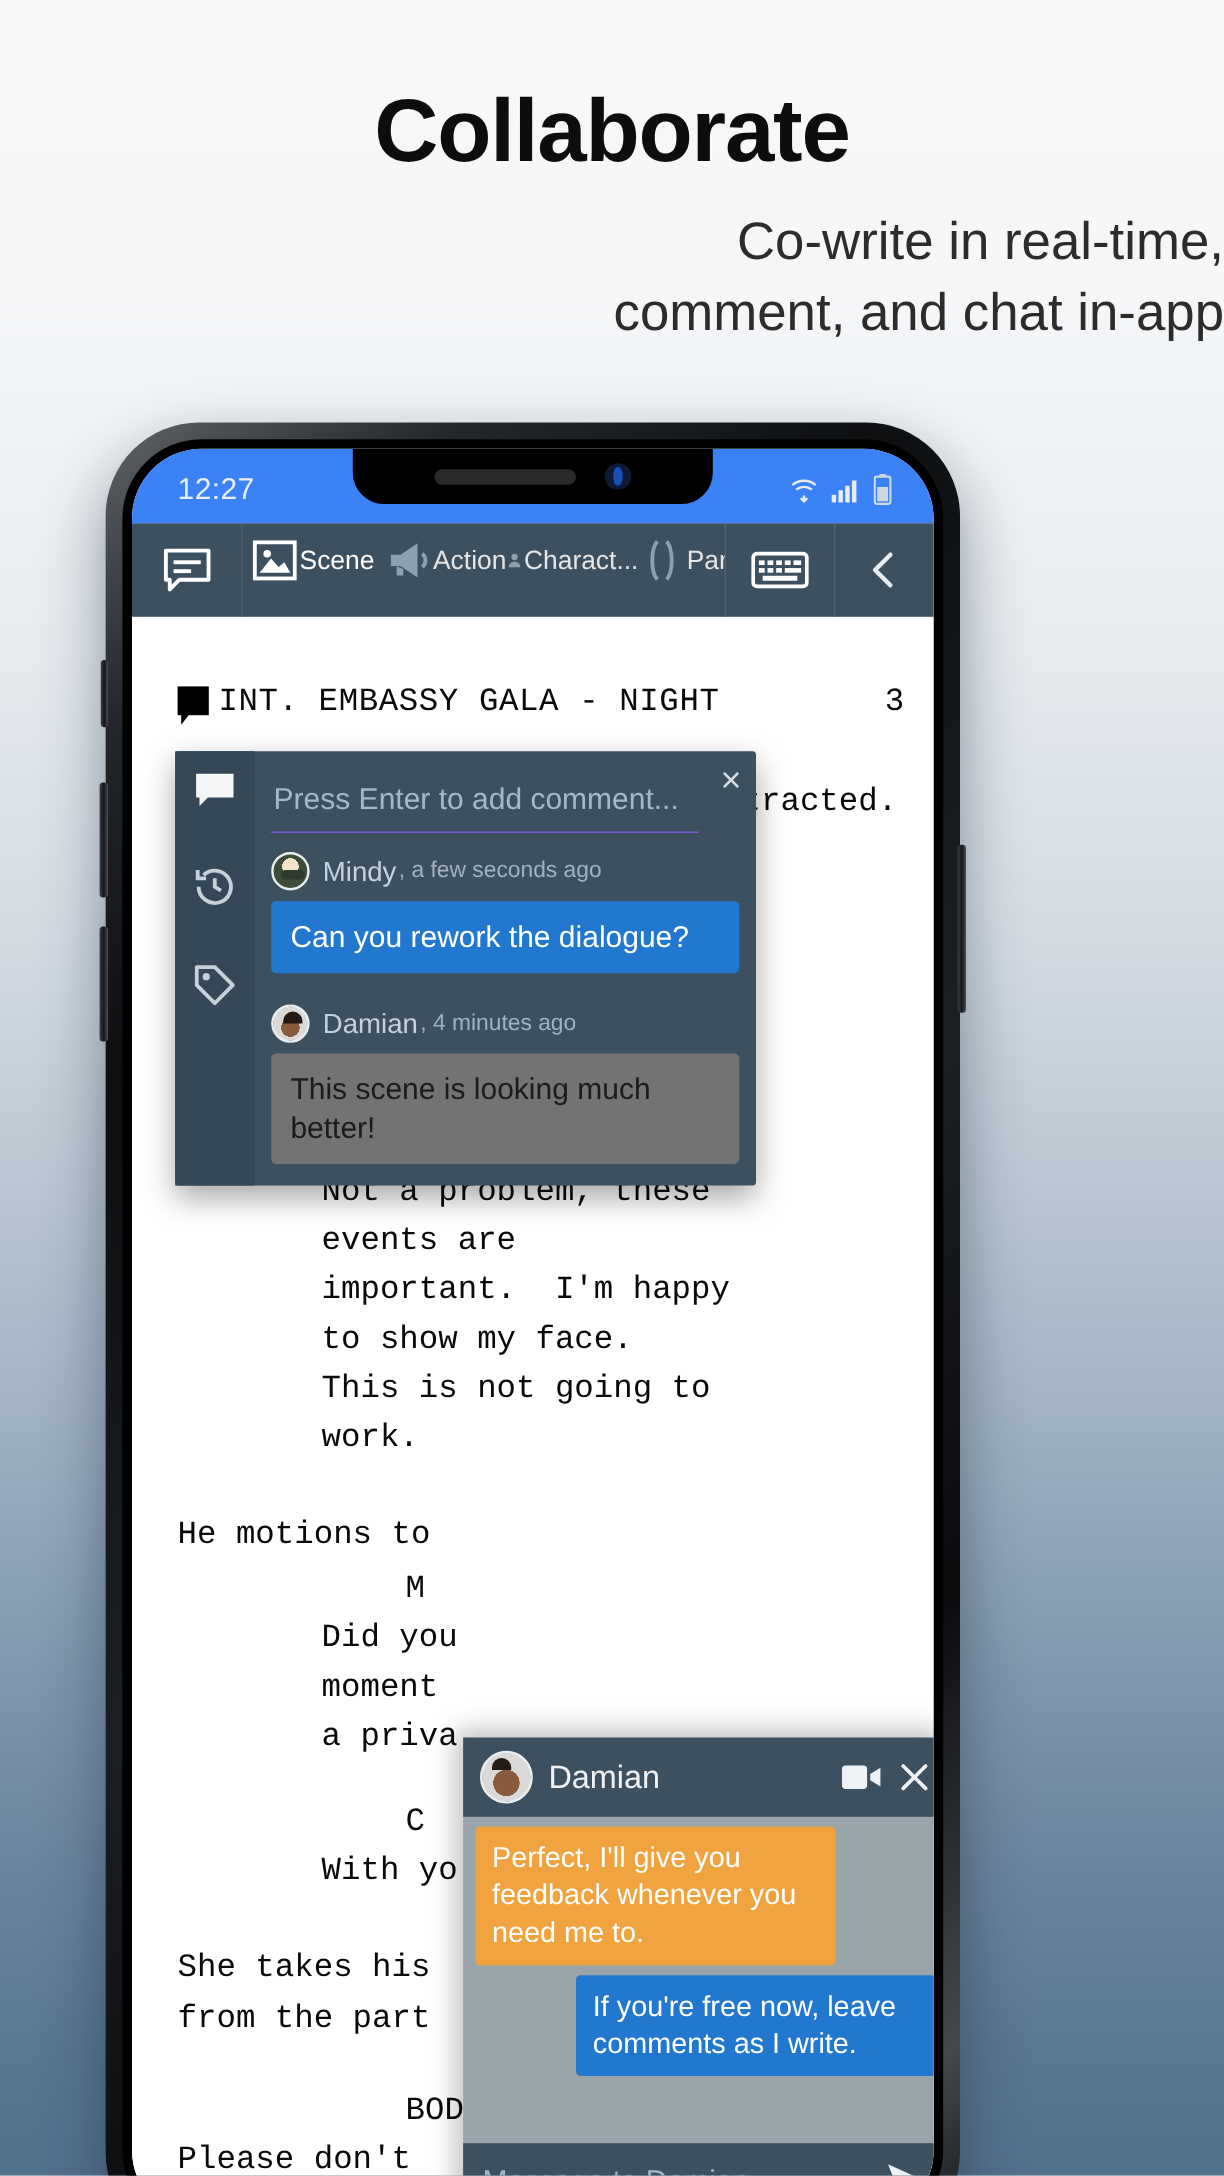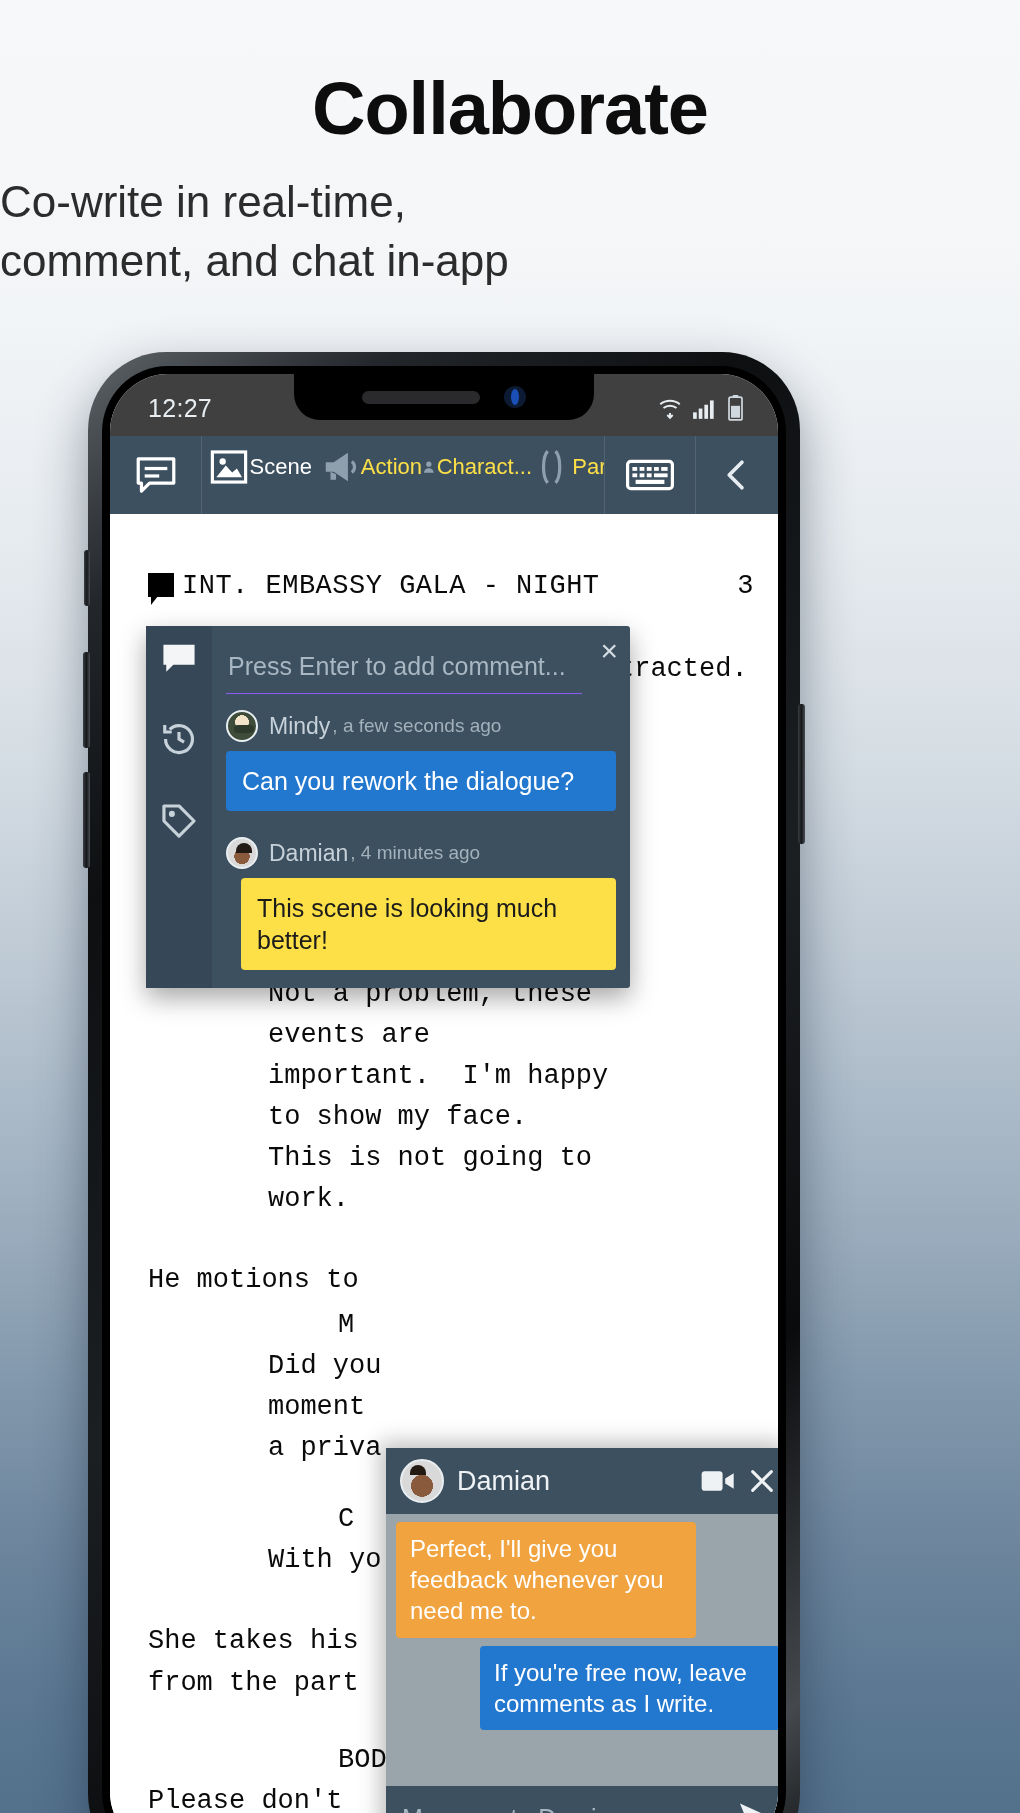--- a/index.html
+++ b/index.html
@@ -20,21 +20,21 @@
   
   .headline {
     position: absolute; top: 72px; left: 0; width: 1020px;
     text-align: center;
     font-size: 74px; font-weight: bold; letter-spacing: -1px;
     color: #0d0d0d;
     line-height: 1.0;
   }
   .subhead {
     position: absolute; top: 172px; left: 0; width: 1020px;
-    text-align: left;
+    text-align: right;
     font-size: 44px; font-weight: 400;
     color: #2c2c2c;
     line-height: 1.35;
   }
 
   
   .phone {
     position: absolute;
     left: 88px; top: 352px;
     width: 712px; height: 1520px;
@@ -63,21 +63,21 @@
     border-radius: 3px;
   }
   .btn-left-1 { left: -4px; top: 198px; width: 6px; height: 56px; }
   .btn-left-2 { left: -5px; top: 300px; width: 7px; height: 96px; }
   .btn-left-3 { left: -5px; top: 420px; width: 7px; height: 96px; }
   .btn-right-1 { right: -5px; top: 352px; width: 7px; height: 140px; }
 
   
   .statusbar {
     position: absolute; top: 0; left: 0; right: 0; height: 62px;
-    background: #404040;
+    background: #3b82f6;
     color: #e8edf1;
     font-size: 25px;
     display: flex; align-items: center; justify-content: space-between;
     padding: 0 34px 0 38px;
     z-index: 5;
   }
   .status-time { font-size: 25px; letter-spacing: .3px; padding-top: 6px;}
   .status-icons { display: flex; align-items: center; gap: 9px; padding-top: 6px;}
   .notch {
     position: absolute; top: 0; left: 50%; transform: translateX(-50%);
@@ -102,21 +102,21 @@
     display: flex; flex-direction: column; align-items: center; justify-content: center;
     position: relative;
   }
   .tb-comment { width: 92px; border-right: 1px solid #51646f; }
   .tb-scroll { flex: 1; display: flex; align-items: stretch; overflow: hidden; }
   .tb-item {
     width: 110px; flex: 0 0 110px;
     display: flex; flex-direction: row; align-items: center; justify-content: flex-end;
     padding-bottom: 16px; gap: 1px;
   }
-  .tb-item .lbl { font-size: 22px; color: #fde047; line-height: 1.05; white-space: nowrap;}
+  .tb-item .lbl { font-size: 22px; color: #e5e5e5; line-height: 1.05; white-space: nowrap;}
   .tb-item.active .lbl { color: #ffffff; }
   .tb-right { width: 92px; border-left: 1px solid #51646f; border-right: 1px solid #51646f; display:flex; align-items:center; justify-content:center;}
   .tb-back { width: 82px; display:flex; align-items:center; justify-content:center; }
 
   .ico { display: block; }
 
   
   .page {
     position: absolute; top: 140px; left: 0; right: 0; bottom: 0;
     background: #fff;
@@ -173,21 +173,21 @@
   }
   .av-mindy { background: radial-gradient(circle at 50% 36%, #f3e3c8 0 30%, #3d4d3a 31% 100%); }
   .av-mindy::after{content:"";position:absolute;left:6px;top:13px;width:20px;height:8px;border-radius:4px;background:#2e3b2c;}
   .av-damian { background: radial-gradient(circle at 50% 62%, #8a5a3d 0 34%, #d9d9d9 35% 100%); }
   .av-damian::after{content:"";position:absolute;left:8px;top:4px;width:16px;height:10px;border-radius:8px 8px 0 0;background:#241a14;}
   .bubble {
     margin-top: 9px; border-radius: 4px; padding: 14px 16px;
     font-size: 25px; line-height: 1.28;
   }
   .bub-blue { background: #2277cf; color: #fff; }
-  .bub-orange { background: #fde047; color: #1b1b1b; margin-left: 15px; }
+  .bub-orange { background: #737373; color: #1b1b1b; }
 
   
   .chat {
     position: absolute;
     left: 276px; bottom: 0; width: 404px; height: 402px;
     background: #9aa4ab;
     z-index: 25;
     display: flex; flex-direction: column;
     box-shadow: -6px -6px 20px rgba(0,0,0,.25);
   }

